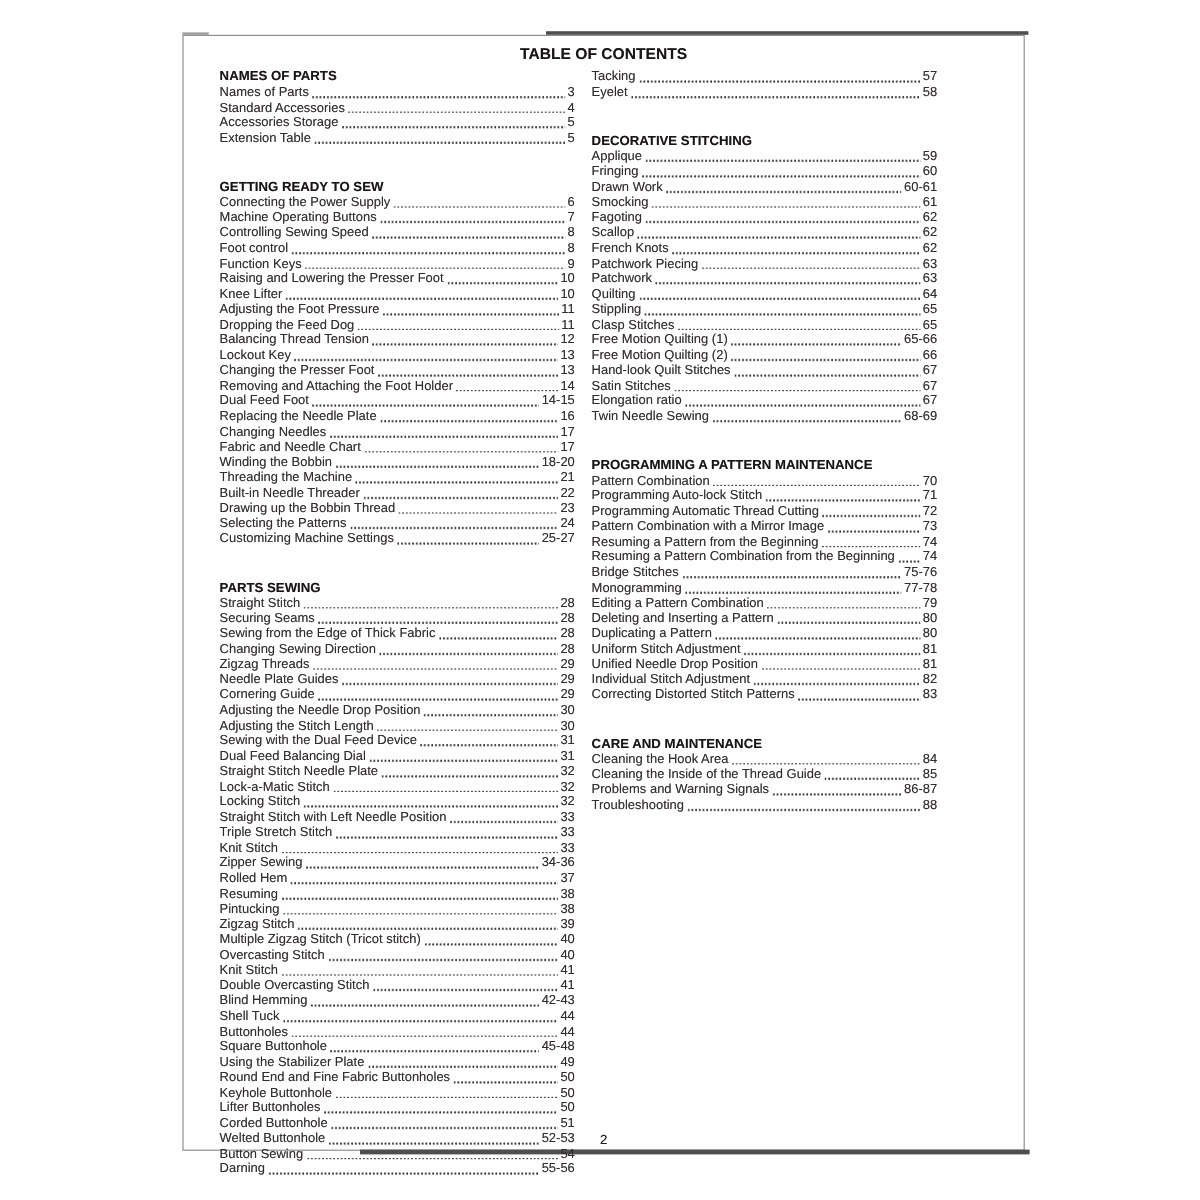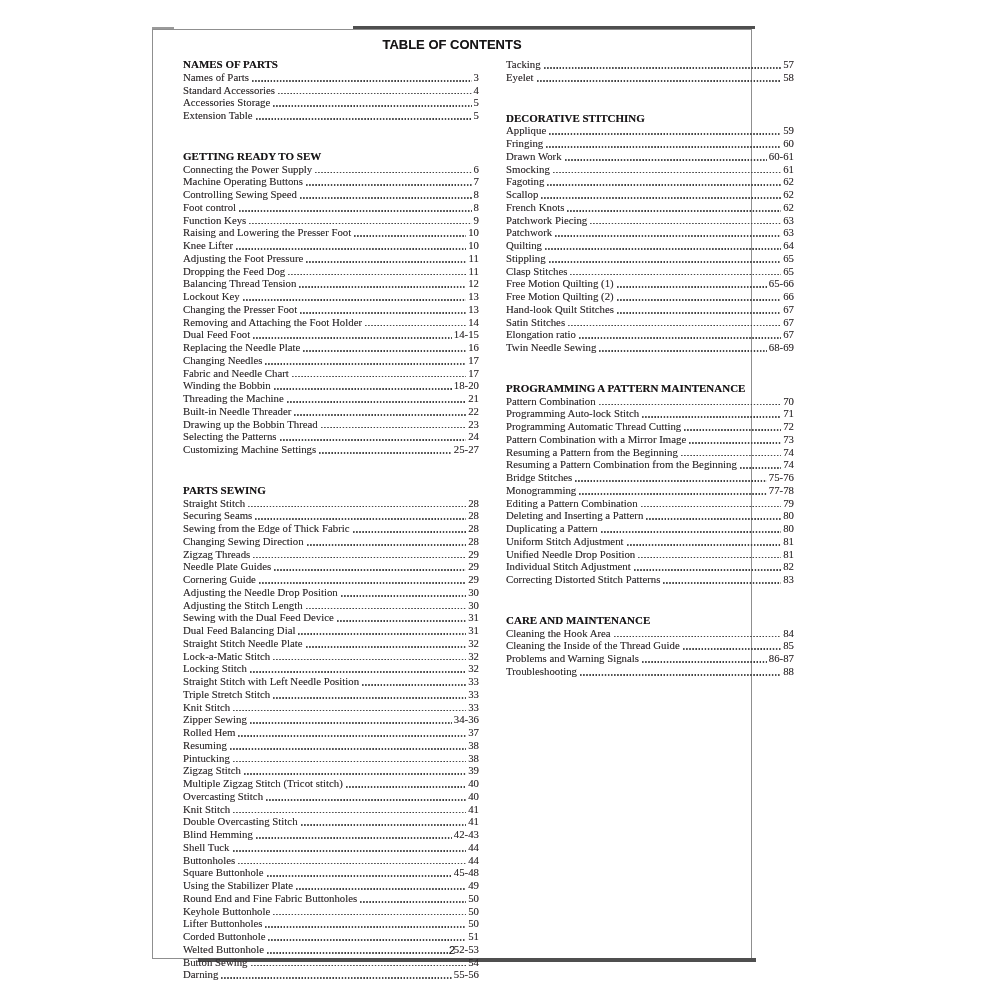--- a/index.html
+++ b/index.html
@@ -8,21 +8,21 @@
     background: #ffffff;
     width: 1000px;
     height: 1000px;
     font-family: "Liberation Sans", "DejaVu Sans", sans-serif;
     overflow: hidden;
   }
   .page {
     position: absolute;
     left: 152px;
     top: 29px;
-    width: 600px;
+    width: 702px;
     height: 930px;
     background: #ffffff;
     border: 1px solid #8f8f8f;
     box-sizing: border-box;
   }
   .scan-edge { position: absolute; background: #4f4f4f; }
   .scan-edge.top    { top: -4px; right: -4px; width: 402px; height: 3px; }
   .scan-edge.bottom { bottom: -4px; right: -5px; width: 558px; height: 4px; }
   .scan-edge.corner { top: -3px; left: -1px; width: 22px; height: 2px; background:#9a9a9a; }
 
@@ -36,23 +36,23 @@
     text-shadow: 0 0 0.5px rgba(70,50,60,0.55);
   }
   .page-number {
     position: absolute;
     bottom: 2px; left: 0; right: 0;
     text-align: center;
     font-size: 11px;
     color: #232323;
     text-shadow: 0 0 0.5px rgba(70,50,60,0.55);
   }
-  .col { position: absolute; top: 28px; font-family: Liberation Serif, serif; }
+  .col { position: absolute; top: 28px; }
   .col.left  { left: 30px;  width: 296px; }
-  .col.right { left: 353px; width: 288px; }
+  .col.right { left: 340px; width: 288px; }
 
   .section { margin: 0 0 0 0; }
   .section + .section { margin-top: 28px; }
 
   .heading {
     font-size: 11px;
     font-weight: bold;
     color: #161616;
     line-height: 12.75px;
     white-space: nowrap;

